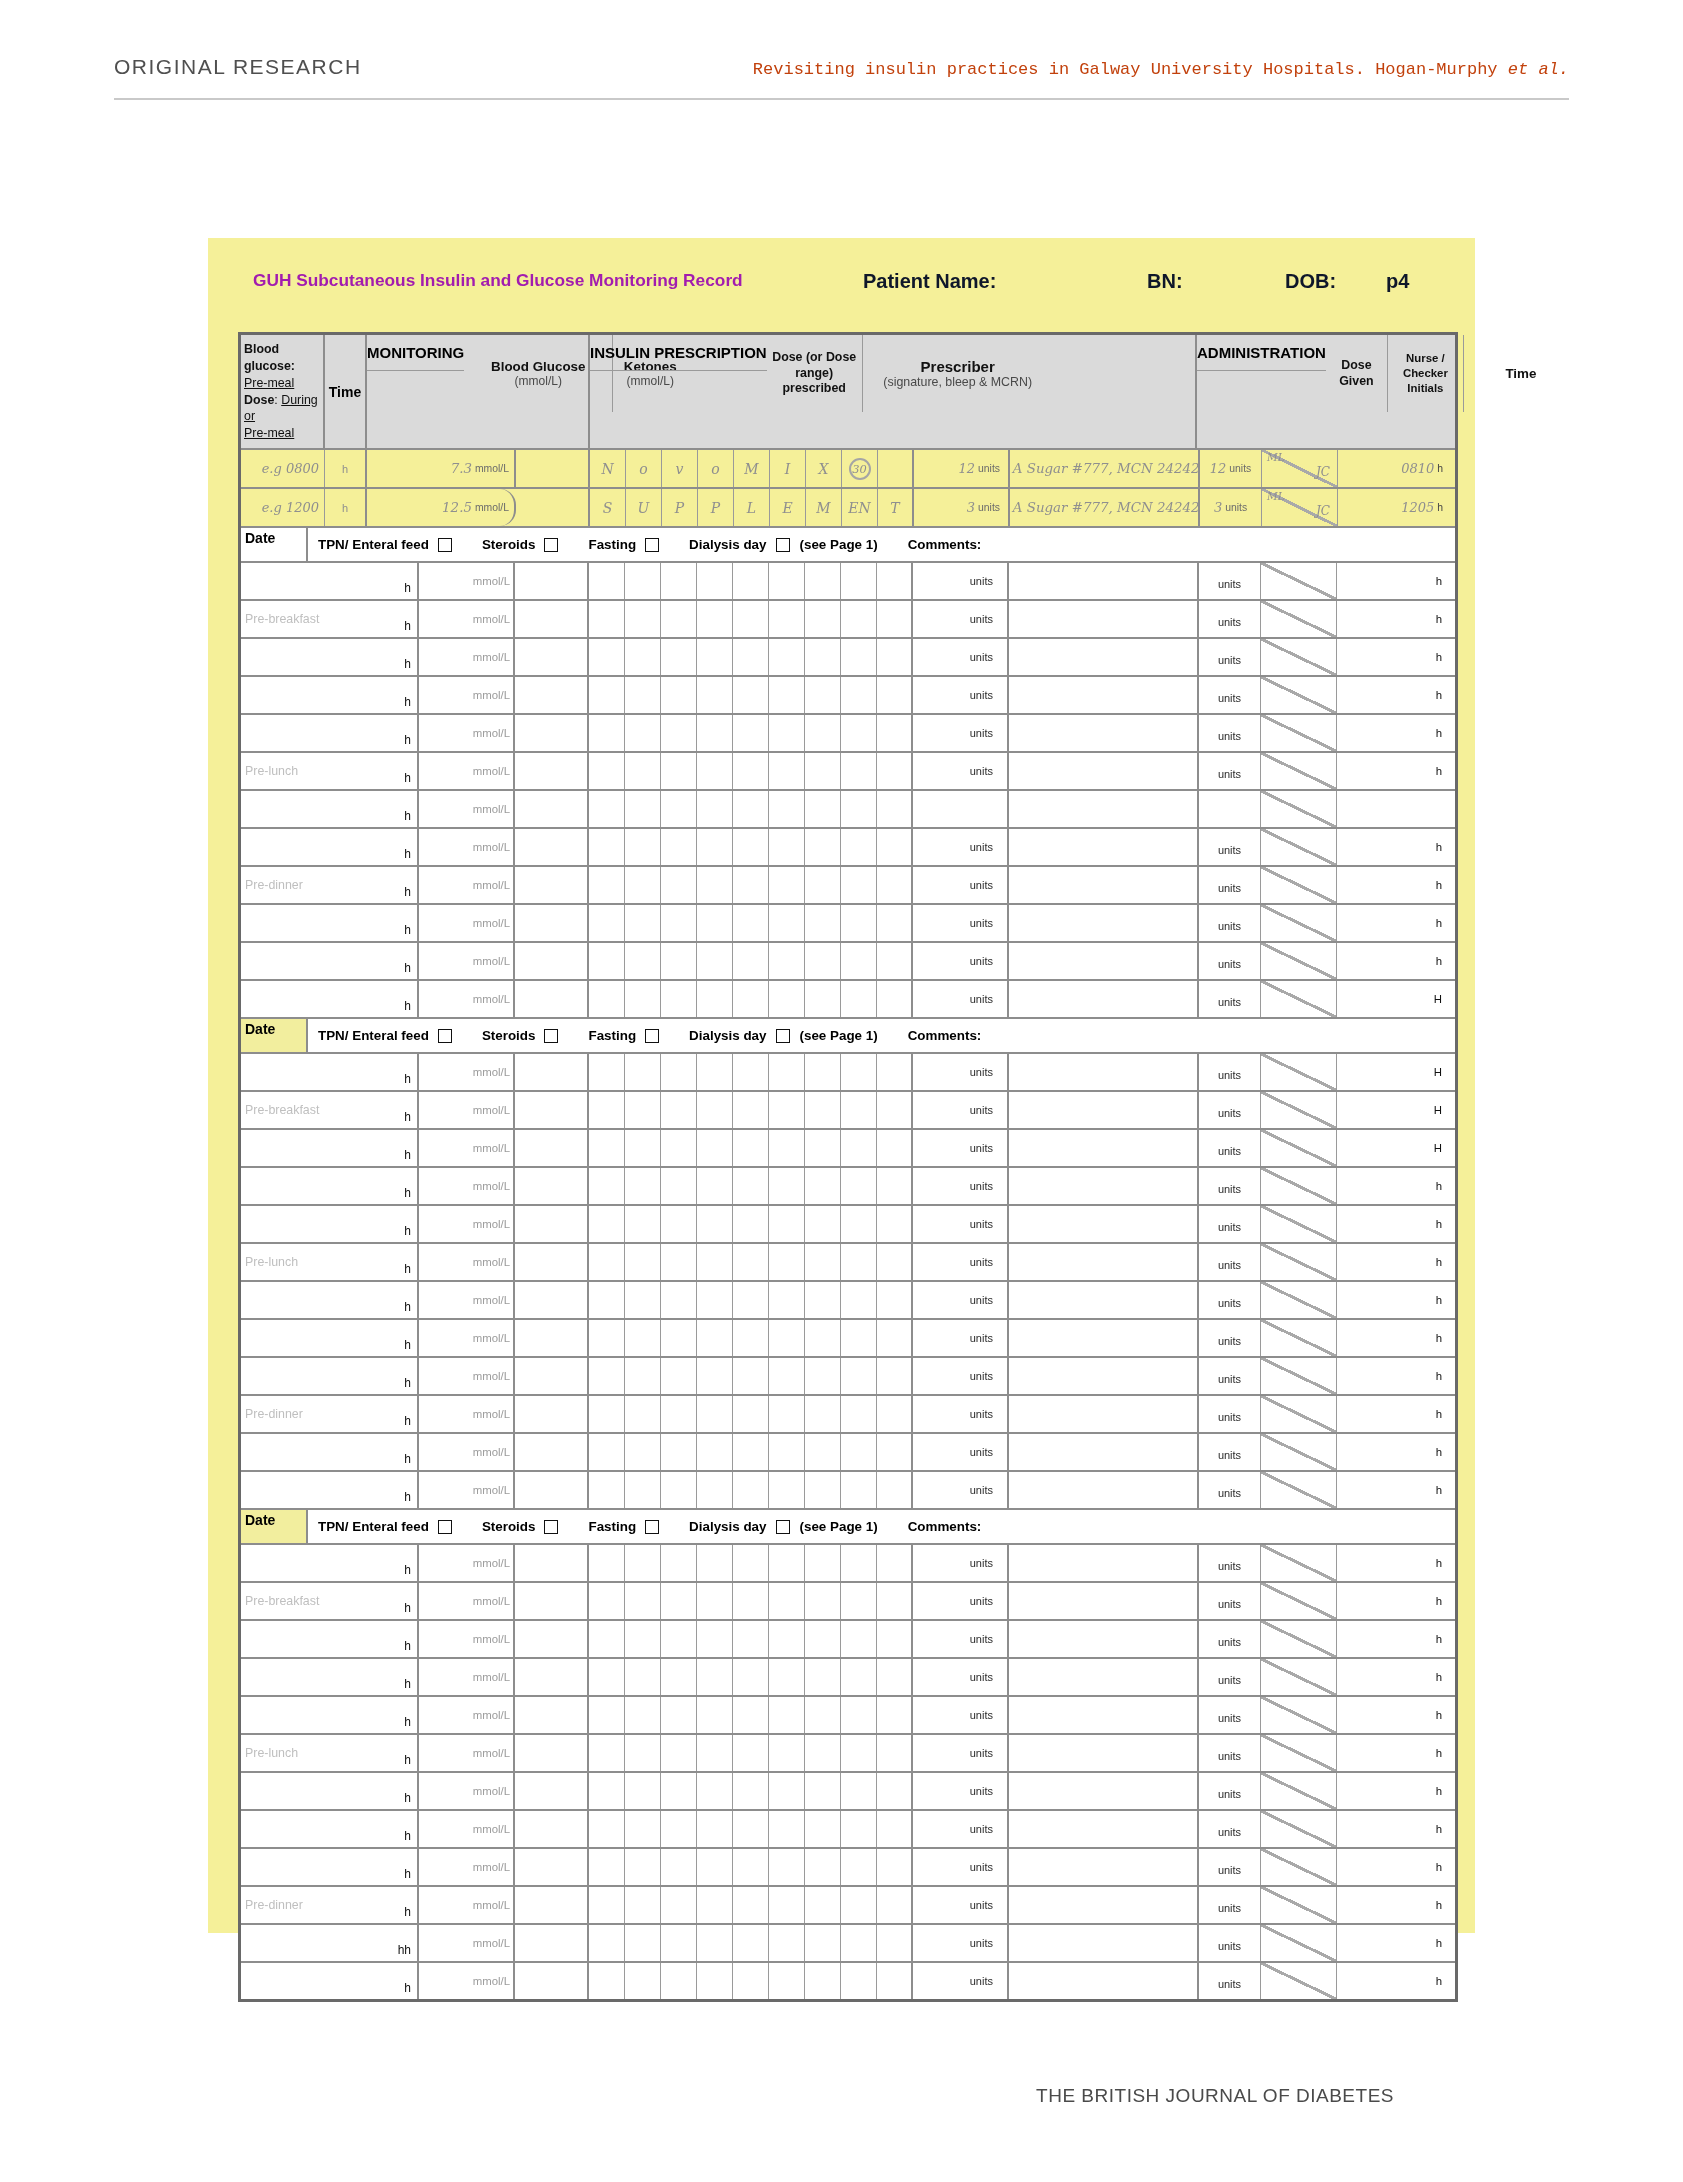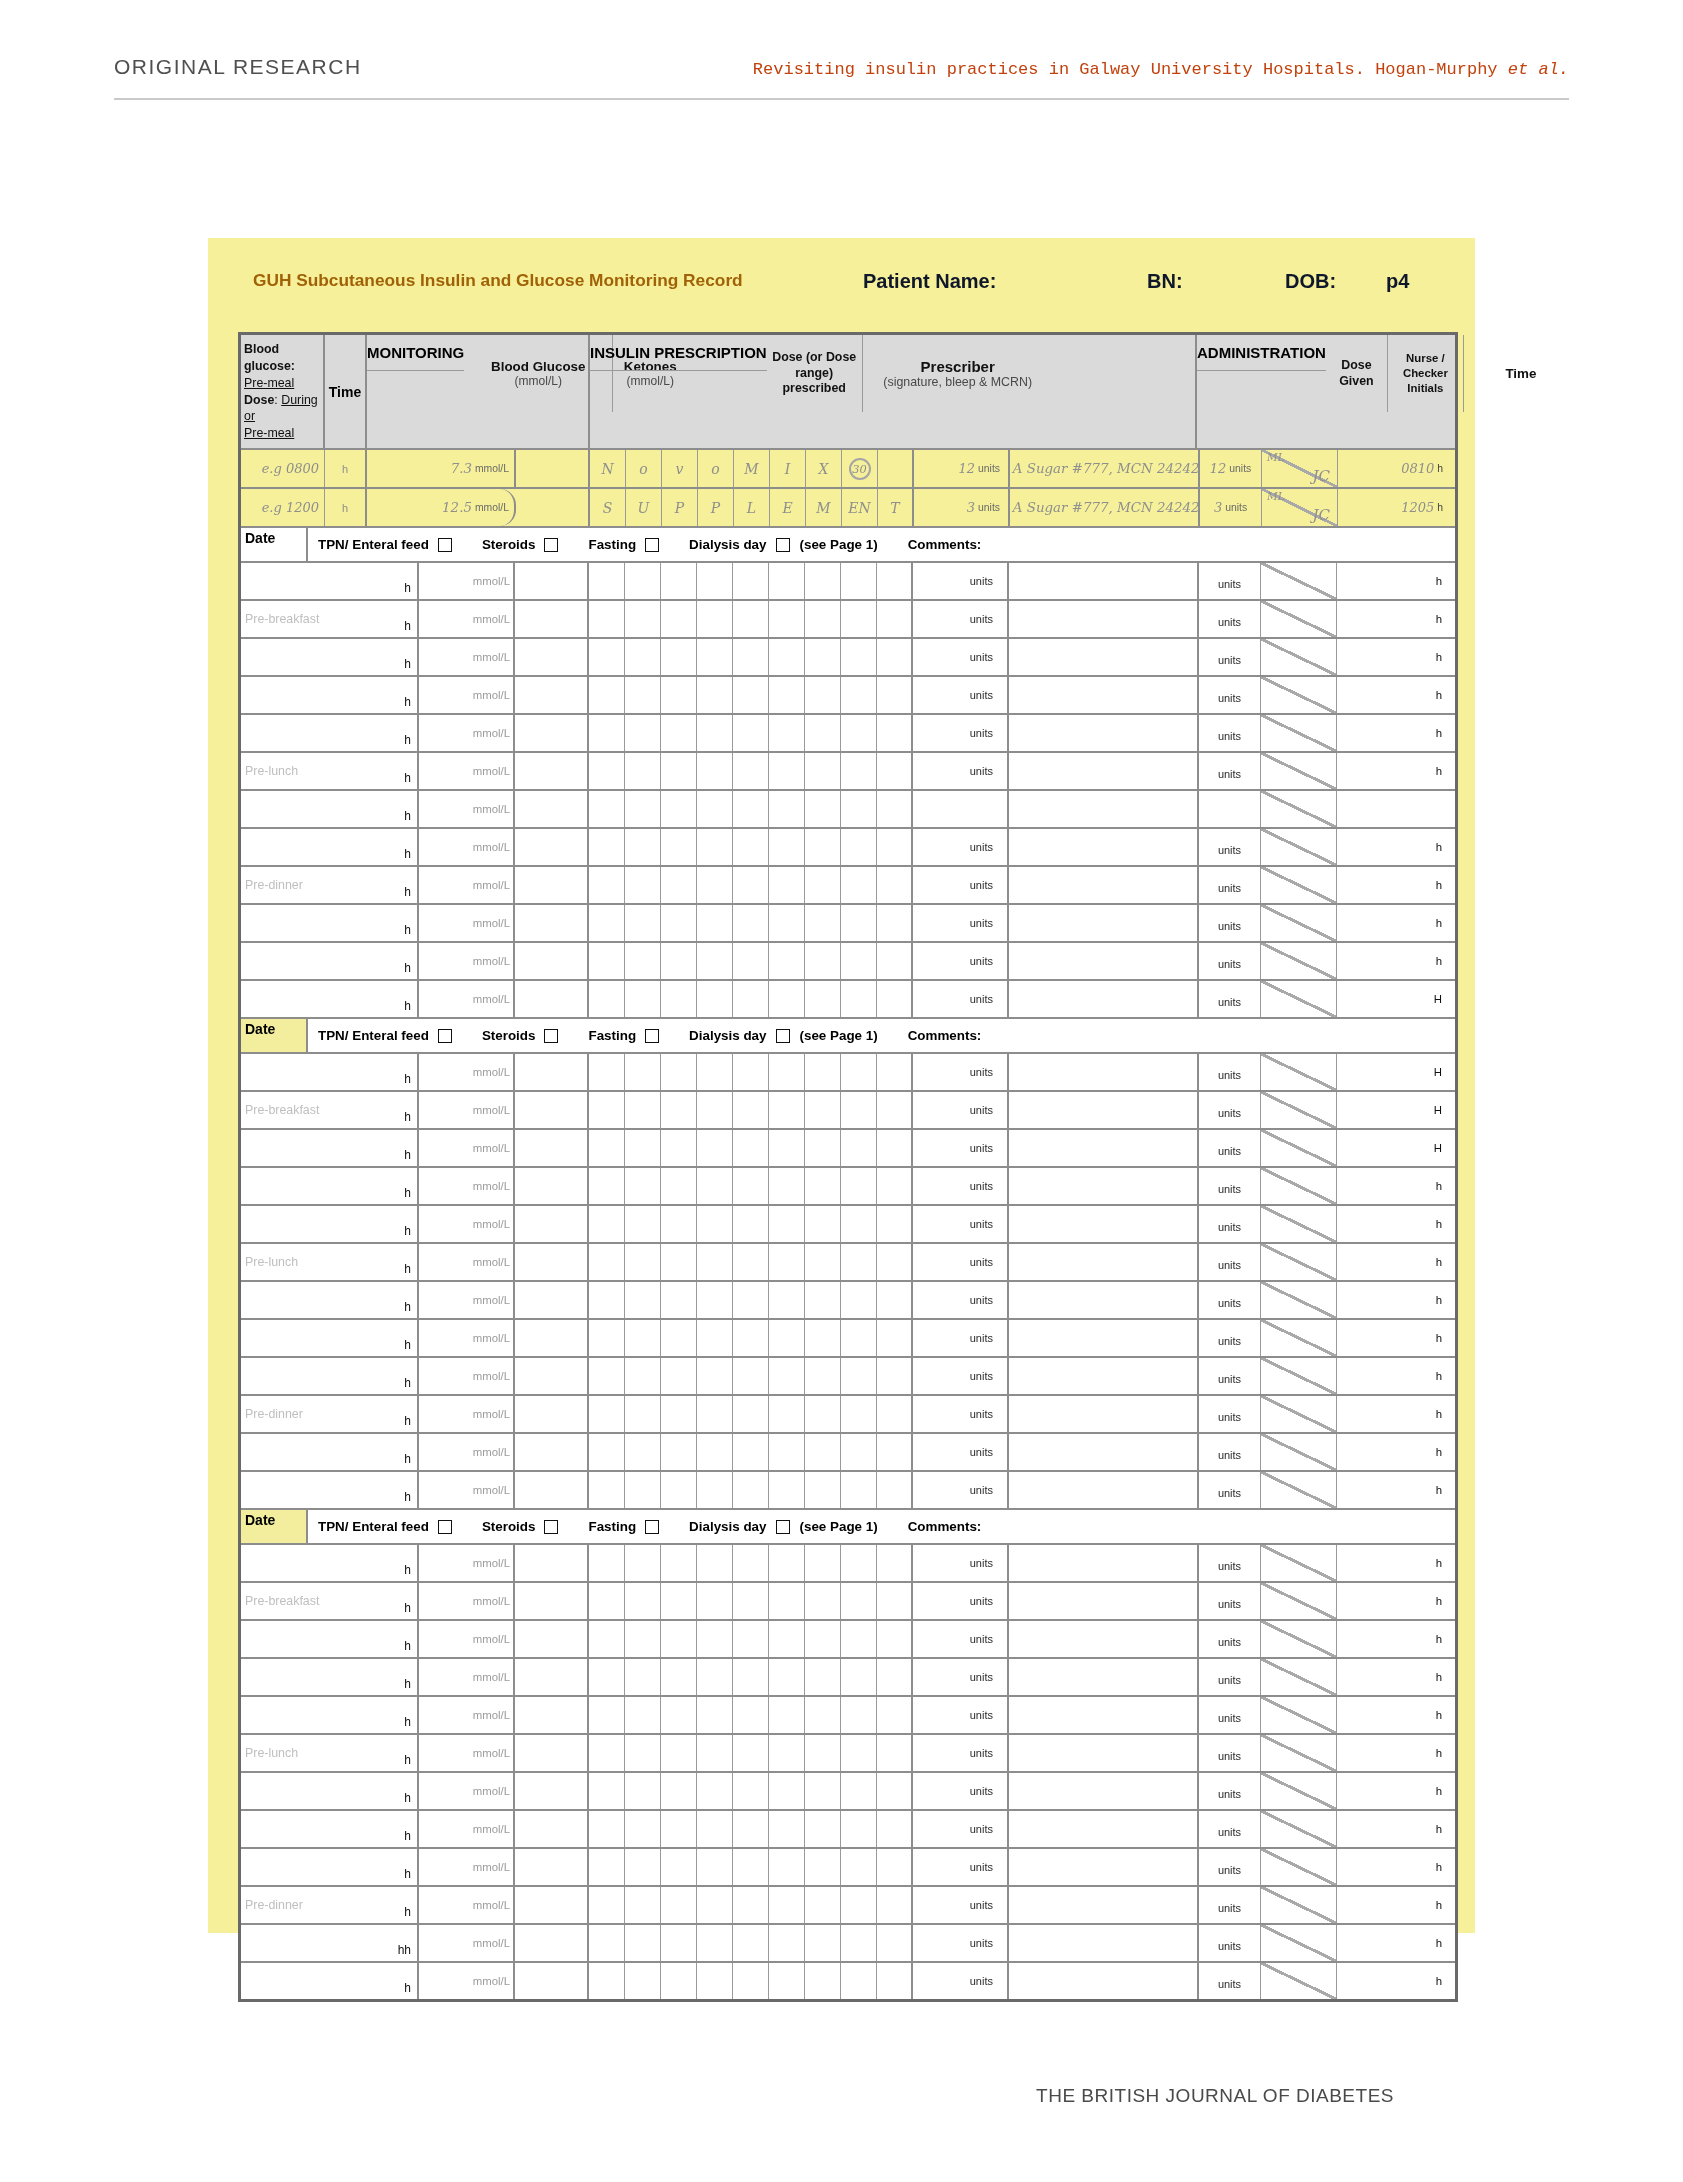--- a/index.html
+++ b/index.html
@@ -12,21 +12,21 @@
   .pg-header .left{font-size:21px;letter-spacing:1.5px;color:#4f4f4f;}
   .pg-header .right{font-size:17px;color:#c2410c;font-family:Liberation Mono, monospace;}
   .pg-header .right i{font-style:italic;}
   .rule{position:absolute;left:114px;right:114px;top:98px;height:2px;background:#c9c9c9;}
   .pg-footer{position:absolute;top:2085px;right:289px;font-size:19px;
              color:#4a4a4a;letter-spacing:0.5px;}
 
   
   .panel{position:absolute;left:208px;top:238px;width:1267px;height:1695px;background:#f5f099;}
   .t-abs{position:absolute;top:32px;font-size:20px;font-weight:bold;color:#0f172a;}
-  .form-title{left:45px;color:#a16207;font-size:17.3px;}
+  .form-title{left:45px;color:#a21caf;font-size:17.3px;}
   .t-patient{left:655px;} .t-bn{left:939px;} .t-dob{left:1077px;} .t-p4{left:1178px;}
 
   
   .tbl{position:absolute;left:30px;top:94px;width:1214px;border:3px solid #696969;background:transparent;}
   .trow{display:flex;border-bottom:2px solid #8d8d8d;background:#fff;}
   .trow:last-child{border-bottom:none;}
   .cell{border-right:1px solid #9a9a9a;box-sizing:border-box;position:relative;
         display:flex;align-items:center;overflow:hidden;}
   .cell:last-child{border-right:none;}
   .bmaj{border-right-width:2px;border-right-color:#8d8d8d;}
@@ -64,21 +64,21 @@
   .exh{justify-content:center;font-size:11px;color:#8f8f8f;}
   .unit-sm{font-size:10.4px;color:#6b6b6b;margin-left:3px;font-family:"Liberation Sans",sans-serif;font-style:normal;}
   .right{justify-content:flex-end;} .center{justify-content:center;}
   .circ{display:inline-flex;align-items:center;justify-content:center;width:22px;height:22px;
         border:2px solid #a5a5a5;border-radius:50%;font-size:11.4px;box-sizing:border-box;}
   .prescr{font-size:13.4px;white-space:nowrap;justify-content:center;}
 
   .diag{background-image:linear-gradient(to top right,transparent calc(50% - 1.5px),
         #a9a9a9 calc(50% - 1.5px),#a9a9a9 calc(50% + 1.5px),transparent calc(50% + 1.5px));}
   .ml{position:absolute;top:1px;left:5px;font-size:10.4px;}
-  .jc{position:absolute;bottom:2px;right:7px;font-size:15px;}
+  .jc{position:absolute;bottom:8px;right:7px;font-size:12px;}
 
   .rlabel{color:#bfbfbf;font-size:12.4px;padding-left:4px;}
   .rtime{color:#111;font-size:12px;margin-left:auto;align-self:flex-end;padding:0 6px 4px 0;}
   .rmmol{width:100%;text-align:right;color:#9c9c9c;font-size:11.4px;padding-right:3px;}
   .runits{width:100%;text-align:right;color:#2c2c2c;font-size:11px;padding-right:14px;}
   .rgiven{width:100%;text-align:center;color:#2c2c2c;font-size:11px;padding-top:6px;}
   .rend{width:100%;text-align:right;color:#111;font-size:11.4px;padding-right:9px;}
 
   
   .datecell{font-weight:bold;font-size:14px;align-items:flex-start;padding:2px 0 0 4px;background:#fff;text-align:center;}

